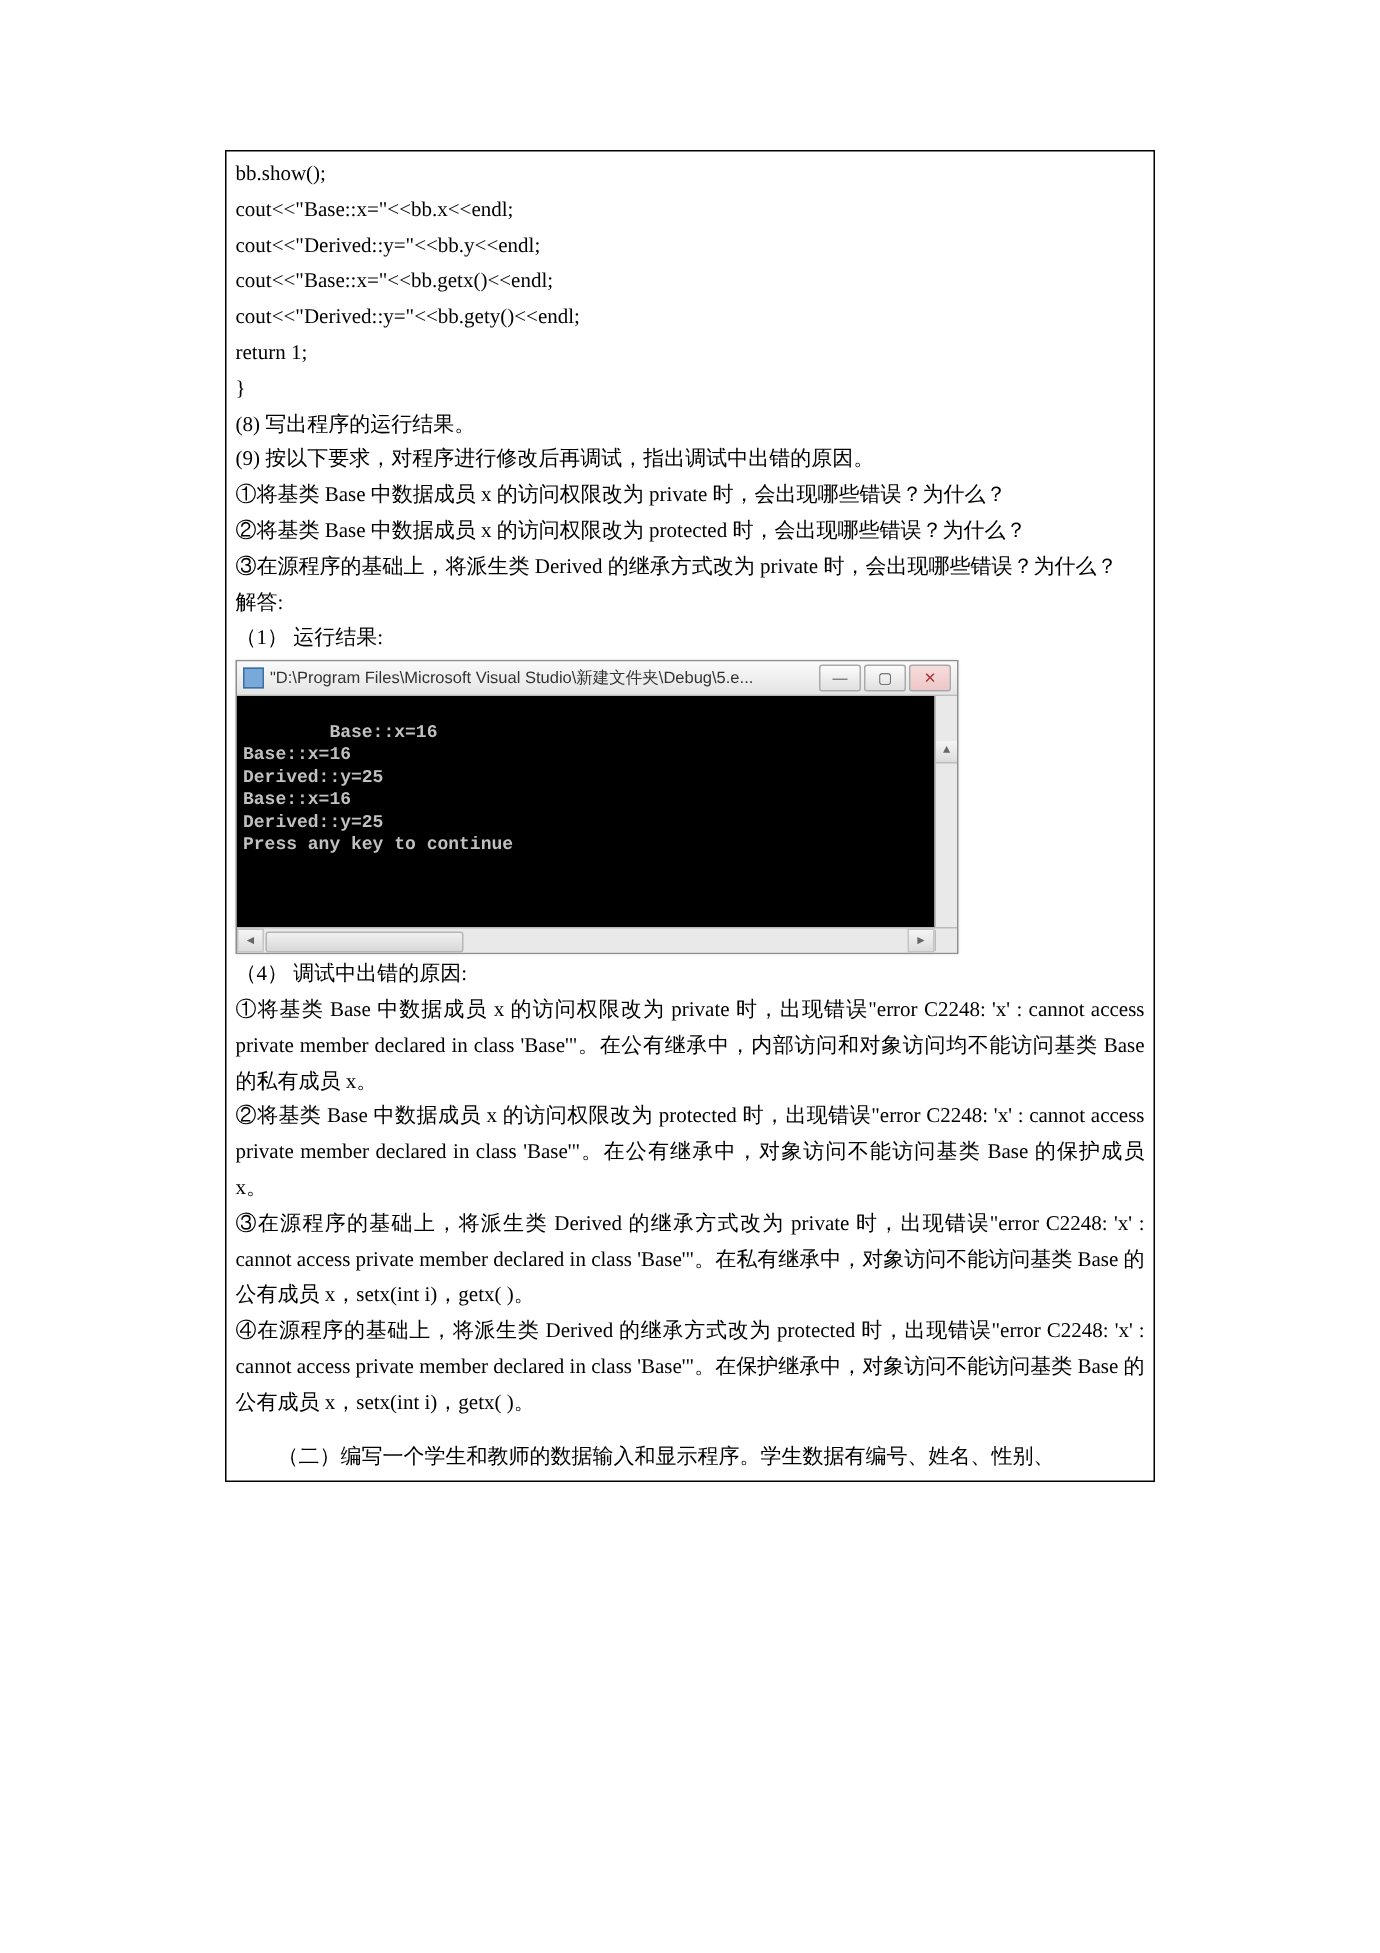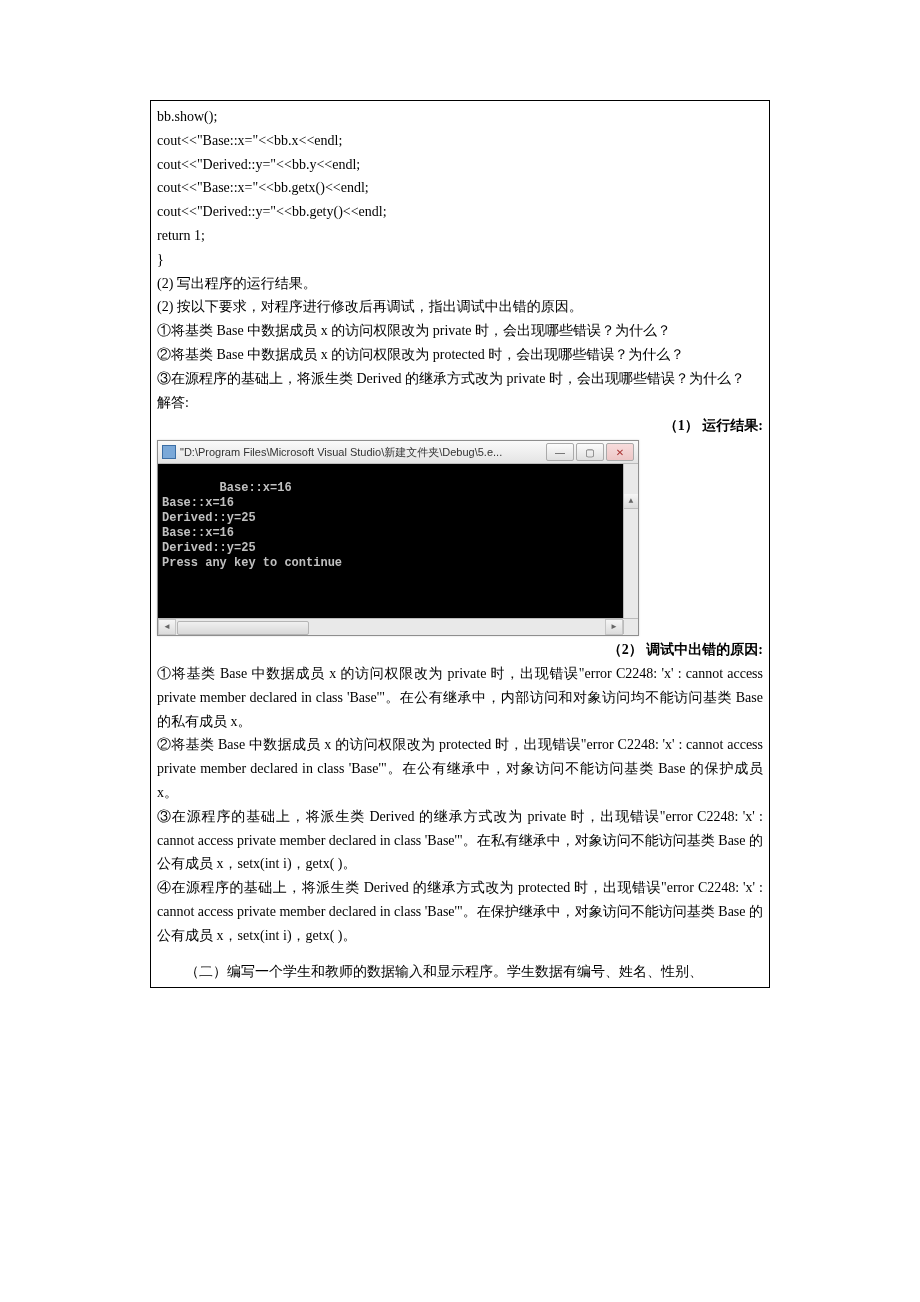--- a/index.html
+++ b/index.html
@@ -22,22 +22,21 @@
     padding: 4px 6px;
   }
   .code-line {
     font-family: "Times New Roman", serif;
     white-space: pre-wrap;
   }
   .text-line {
     text-align: justify;
   }
   .bold {
-    font-weight: bold;
-    text-align: right;
+    font-weight: normal;
   }
   .answer-label {
     font-weight: normal;
   }
   .console-window {
     border: 1px solid #8e8e8e;
     margin: 2px 0 2px 0;
     width: 480px;
     box-shadow: 0 0 2px rgba(0,0,0,.15);
     background: linear-gradient(#fdfdfd,#ececec);
@@ -155,22 +154,22 @@
   <div class="doc-box">
 
     <div class="code-line">bb.show();</div>
     <div class="code-line">cout&lt;&lt;"Base::x="&lt;&lt;bb.x&lt;&lt;endl;</div>
     <div class="code-line">cout&lt;&lt;"Derived::y="&lt;&lt;bb.y&lt;&lt;endl;</div>
     <div class="code-line">cout&lt;&lt;"Base::x="&lt;&lt;bb.getx()&lt;&lt;endl;</div>
     <div class="code-line">cout&lt;&lt;"Derived::y="&lt;&lt;bb.gety()&lt;&lt;endl;</div>
     <div class="code-line">return 1;</div>
     <div class="code-line">}</div>
 
-    <div class="text-line">(2)  写出程序的运行结果。</div>
-    <div class="text-line">(2)  按以下要求，对程序进行修改后再调试，指出调试中出错的原因。</div>
+    <div class="text-line">(8)  写出程序的运行结果。</div>
+    <div class="text-line">(9)  按以下要求，对程序进行修改后再调试，指出调试中出错的原因。</div>
     <div class="text-line">①将基类 Base 中数据成员 x 的访问权限改为 private 时，会出现哪些错误？为什么？</div>
     <div class="text-line">②将基类 Base 中数据成员 x 的访问权限改为 protected 时，会出现哪些错误？为什么？</div>
     <div class="text-line">③在源程序的基础上，将派生类 Derived 的继承方式改为 private 时，会出现哪些错误？为什么？</div>
 
     <div class="answer-label"> 解答:</div>
     <div class="bold">（1）  运行结果:</div>
 
     <div class="console-window">
       <div class="titlebar">
         <span class="icon"></span>
@@ -195,21 +194,21 @@
       <div class="console-scrollbar-h">
         <div class="h-arrow">◄</div>
         <div class="h-track">
           <div class="h-thumb"></div>
         </div>
         <div class="h-arrow">►</div>
         <div class="h-corner"></div>
       </div>
     </div>
 
-    <div class="bold">（2）  调试中出错的原因:</div>
+    <div class="bold">（4）  调试中出错的原因:</div>
 
     <div class="text-line">①将基类 Base 中数据成员 x 的访问权限改为 private 时，出现错误"error C2248: 'x' : cannot access private member declared in class 'Base'"。在公有继承中，内部访问和对象访问均不能访问基类 Base 的私有成员 x。</div>
     <div class="text-line">②将基类 Base 中数据成员 x 的访问权限改为 protected 时，出现错误"error C2248: 'x' : cannot access private member declared in class 'Base'"。在公有继承中，对象访问不能访问基类 Base 的保护成员 x。</div>
     <div class="text-line">③在源程序的基础上，将派生类 Derived 的继承方式改为 private 时，出现错误"error C2248: 'x' : cannot access private member declared in class 'Base'"。在私有继承中，对象访问不能访问基类 Base 的公有成员 x，setx(int i)，getx( )。</div>
     <div class="text-line">④在源程序的基础上，将派生类 Derived 的继承方式改为 protected 时，出现错误"error C2248: 'x' : cannot access private member declared in class 'Base'"。在保护继承中，对象访问不能访问基类 Base 的公有成员 x，setx(int i)，getx( )。</div>
 
     <div style="height:12px"></div>
 
     <div class="text-line indent">（二）编写一个学生和教师的数据输入和显示程序。学生数据有编号、姓名、性别、</div>
 

